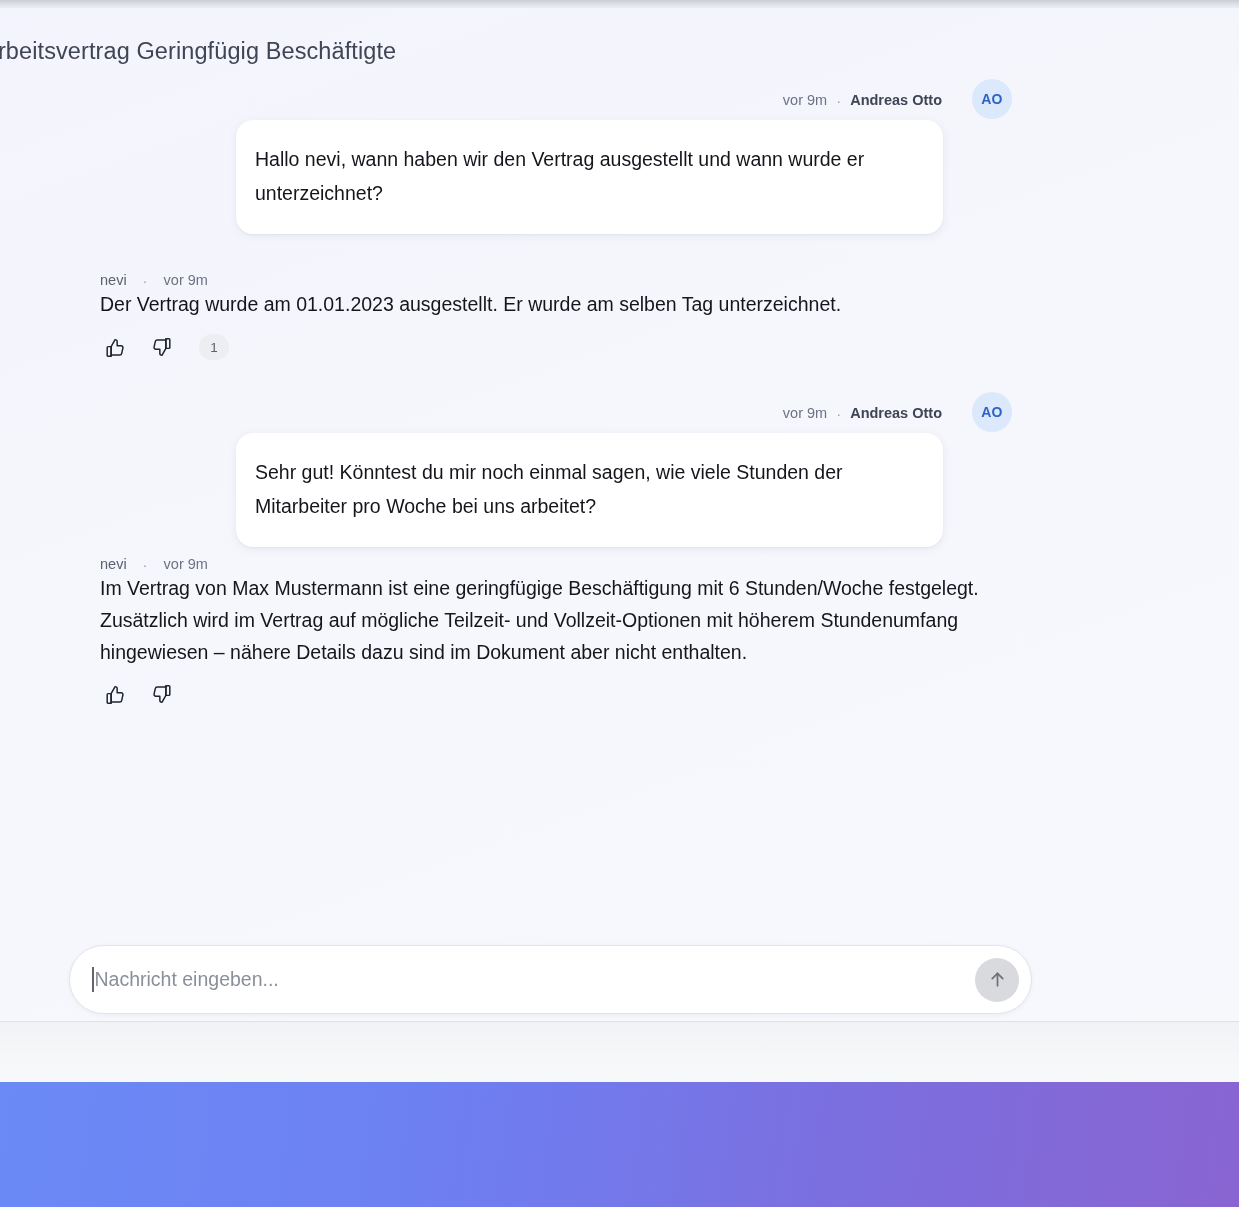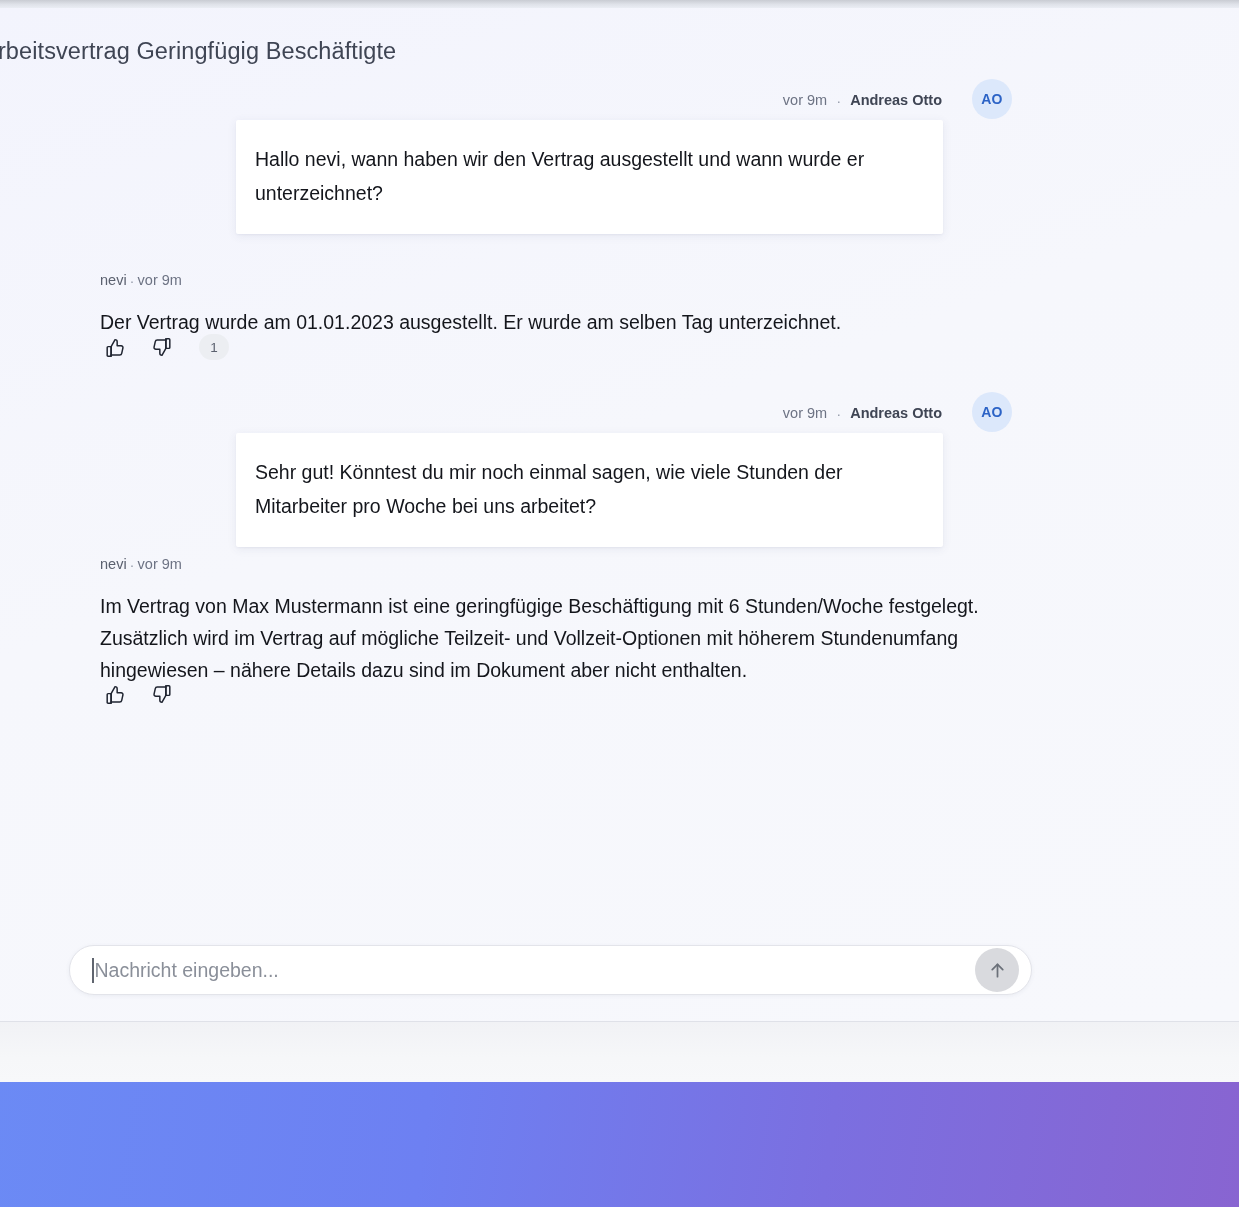--- a/index.html
+++ b/index.html
@@ -118,47 +118,47 @@
     align-items: center;
     justify-content: center;
   }
 
   .bubble {
     position: absolute;
     right: 296px;
     top: 28px;
     width: 707px;
     background: #ffffff;
-    border-radius: 2px;
+    border-radius: 17px;
     padding: 22px 30px 24px 19px;
     box-shadow: 0 2px 10px rgba(72, 82, 120, 0.09), 0 1px 2px rgba(72, 82, 120, 0.05);
     font-size: 19.5px;
     line-height: 34px;
     color: #14161c;
   }
 
   
   .bot-meta {
     position: absolute;
     left: 100px;
     top: 0;
     display: flex;
     align-items: center;
-    gap: 3px;
+    gap: 16px;
     font-size: 14.5px;
     white-space: nowrap;
   }
   .bot-meta .author { color: #5b616f; }
   .bot-meta .dot { color: #9aa0ae; font-size: 15px; line-height: 1; }
   .bot-meta .time { color: #6d7384; }
 
   .bot-text {
     position: absolute;
     left: 100px;
-    top: 34px;
+    top: 16px;
     width: 890px;
     font-size: 19.5px;
     line-height: 32px;
     color: #14161c;
   }
 
   .reactions {
     position: absolute;
     left: 103px;
     display: flex;
@@ -187,21 +187,21 @@
     justify-content: center;
     margin-left: 4px;
   }
 
   
   #composer {
     position: absolute;
     left: 69px;
     top: 945px;
     width: 963px;
-    height: 50px;
+    height: 69px;
     background: #ffffff;
     border: 1px solid #e3e4ea;
     border-radius: 35px;
     box-shadow: 0 1px 4px rgba(70, 78, 108, 0.07);
     display: flex;
     align-items: center;
     padding: 0 12px 0 22px;
   }
   #composer-caret {
     width: 1.5px;

